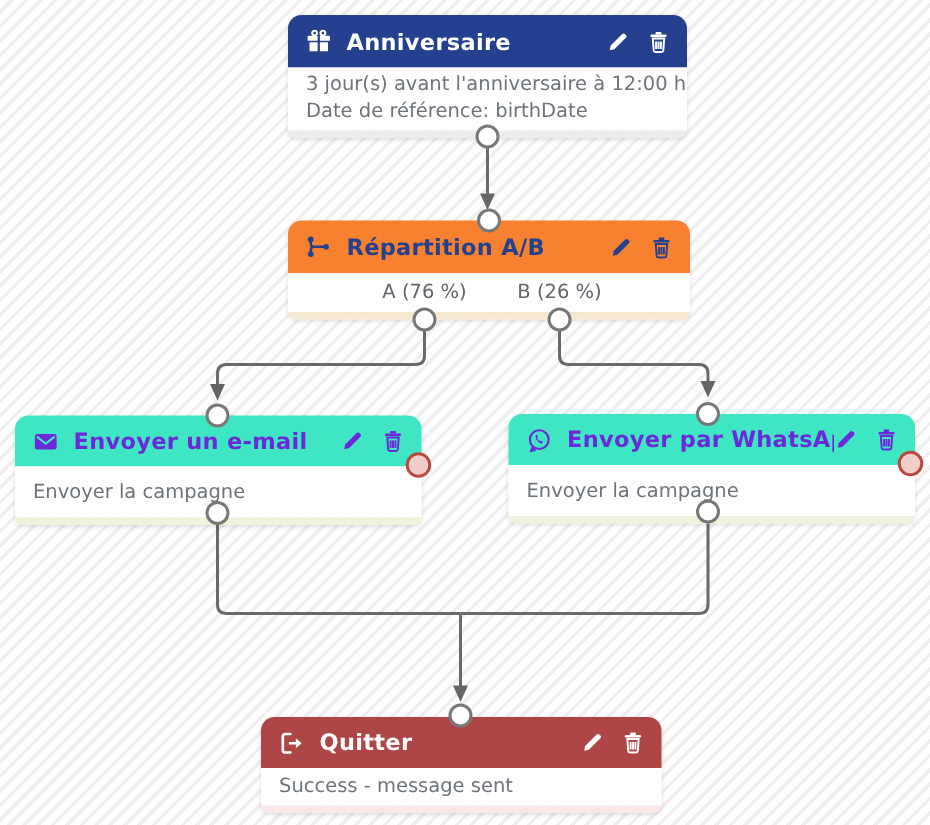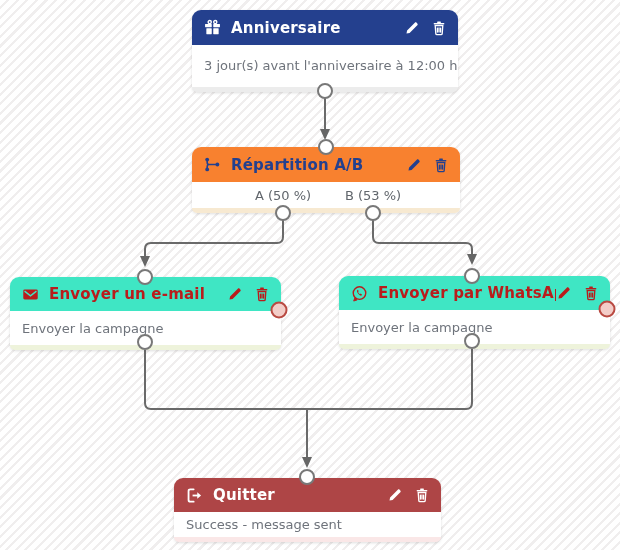--- a/index.html
+++ b/index.html
@@ -11,21 +11,21 @@
   }
   svg.layer{position:absolute;left:0;top:0;width:620px;height:550px;}
   .wires{z-index:1;}
   .ports{z-index:3;}
   .node{position:absolute;z-index:2;border-radius:10px 10px 6px 6px;box-shadow:0 1px 3px rgba(50,50,50,.16);}
   .head{height:35px;display:flex;align-items:center;padding:0 11px 0 12px;border-radius:9px 9px 0 0;
         font-size:15px;font-weight:bold;letter-spacing:.2px;}
   .h34{height:34px;}
   .head-navy{background:#24408e;color:#ffffff;}
   .head-orange{background:#f8812f;color:#24408e;align-items:center;}
-  .head-teal{background:#3fe6c4;color:#b91c1c;align-items:center;}
+  .head-teal{background:#3fe6c4;color:#6d28d9;align-items:center;}
   .head-red{background:#ae4546;color:#ffffff;}
   .nicon{width:17px;height:17px;margin-right:10px;flex:0 0 auto;display:flex;align-items:center;}
   .nicon svg,.tool svg{width:100%;height:100%;display:block;}
   .ntitle{flex:1;white-space:nowrap;overflow:hidden;}
   .tools{display:flex;gap:11px;align-items:center;}
   .tool{width:16px;height:16px;cursor:pointer;}
   .nbody{background:#ffffff;color:#6e737b;font-size:13px;}
   .body-lines{height:42px;display:flex;flex-direction:column;justify-content:center;padding:0 12px;}
   .bline{line-height:18px;white-space:nowrap;}
   .body-row{height:34px;display:flex;align-items:center;padding:0 12px;white-space:nowrap;}
@@ -94,20 +94,21 @@
                 <line x1="9.6" y1="7.6" x2="9.6" y2="12.6"></line>
             </g>
             <rect x="2.6" y="3" width="10.8" height="1.6" rx="0.8" fill="currentColor"></rect>
             <rect x="6" y="1.4" width="4" height="1.6" rx="0.8" fill="currentColor"></rect>
           </svg>
         </span>
       </span>
     </div>
     <div class="nbody body-lines">
       <div class="bline">3 jour(s) avant l'anniversaire à 12:00 h</div>
+      <div class="bline">Date de référence: birthDate</div>
     </div>
     <div class="strip strip-navy"></div>
   </div>
 
   <div class="node" style="left:192px;top:147px;width:268px;">
     <div class="head head-orange">
       <span class="nicon">
         <svg viewBox="0 0 16 16">
           <path d="M3,4.5 V6 Q3,8 5,8 H11.5 M3,11.5 V10 Q3,8 5,8" stroke="currentColor" stroke-width="1.5" fill="none"></path>
           <g fill="currentColor">
@@ -132,22 +133,22 @@
                 <line x1="8" y1="7.6" x2="8" y2="12.6"></line>
                 <line x1="9.6" y1="7.6" x2="9.6" y2="12.6"></line>
             </g>
             <rect x="2.6" y="3" width="10.8" height="1.6" rx="0.8" fill="currentColor"></rect>
             <rect x="6" y="1.4" width="4" height="1.6" rx="0.8" fill="currentColor"></rect>
           </svg>
         </span>
       </span>
     </div>
     <div class="nbody ab-body">
-      <span class="ab-label" style="left:91px;">A (50 %)</span>
-      <span class="ab-label" style="left:181px;">B (53 %)</span>
+      <span class="ab-label" style="left:91px;">A (76 %)</span>
+      <span class="ab-label" style="left:181px;">B (26 %)</span>
     </div>
     <div class="strip strip-orange"></div>
   </div>
 
   <div class="node" style="left:10px;top:277px;width:271px;">
     <div class="head head-teal h34">
       <span class="nicon">
         <svg viewBox="0 0 16 16">
           <rect x="1.2" y="3.2" width="13.6" height="9.6" rx="1.4" fill="currentColor"></rect>
           <path d="M2.4,4.8 L8,9.2 L13.6,4.8" stroke="#3fe6c4" stroke-width="1.3" fill="none"></path>

